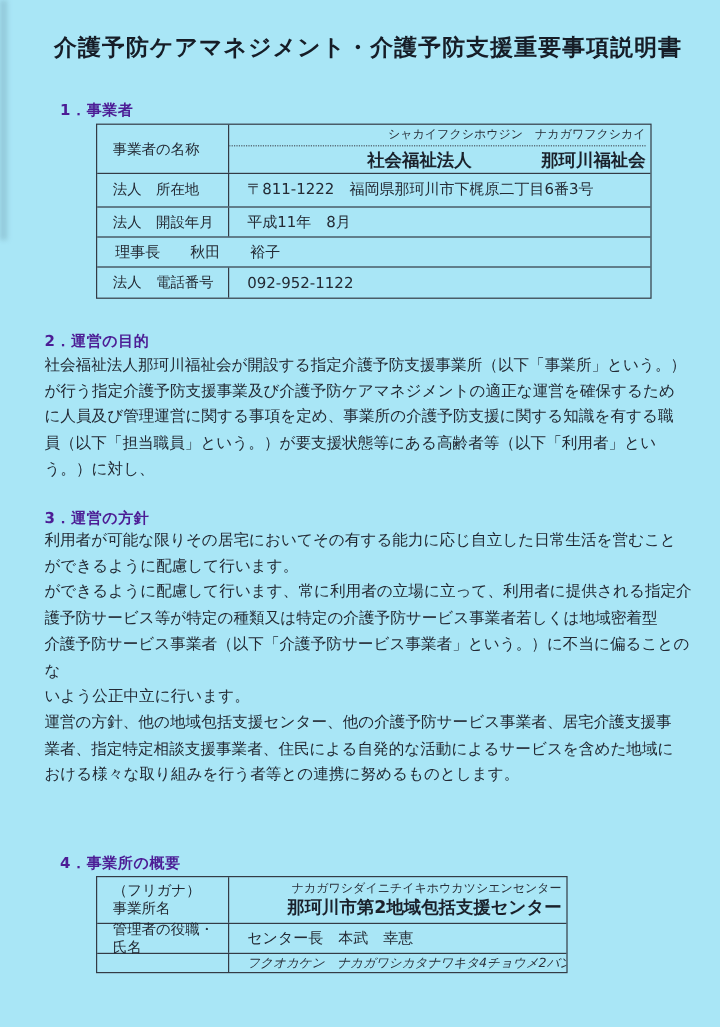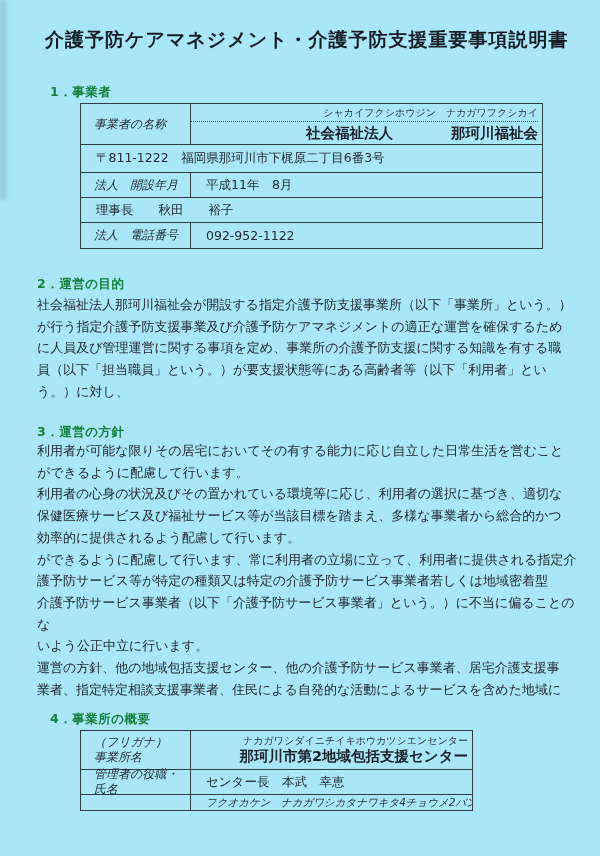--- a/index.html
+++ b/index.html
@@ -13,21 +13,21 @@
     content:"";position:absolute;left:0;top:0;width:6px;height:200px;
     background:rgba(90,125,145,.28);filter:blur(2px);pointer-events:none;
   }
   .doc-title{
     position:absolute;top:27px;left:45px;width:530px;
     font-size:19px;font-weight:bold;letter-spacing:1px;color:#161d27;
     white-space:nowrap;
     font-family:Liberation Mono, monospace;
   }
   .sec-heading{
-    position:absolute;font-size:12.5px;font-weight:bold;color:#15803d;
+    position:absolute;font-size:12.5px;font-weight:bold;color:#4c1d95;
     white-space:nowrap;letter-spacing:.5px;
   }
   #h1{top:84px;left:50px;}
   #h2{top:276px;left:37px;}
   #h3{top:424px;left:37px;}
   #h4{top:711px;left:50px;}
   .body-text{
     position:absolute;left:37px;width:540px;
     font-size:13px;line-height:21.7px;color:#232a34;
     overflow:hidden;
@@ -40,21 +40,21 @@
     border:1px solid #333b45;box-sizing:border-box;
   }
   #tbl1{top:103px;width:463px;}
   #tbl2{top:730px;width:393px;}
   .trow{display:flex;border-top:1px solid #333b45;box-sizing:border-box;}
   .trow:first-child{border-top:none;}
   .tlabel{
     width:110px;flex:0 0 110px;border-right:1px solid #333b45;
     box-sizing:border-box;padding:0 4px 0 13px;
     display:flex;flex-direction:column;justify-content:center;
-    font-size:12px;color:#242b35;line-height:15px;white-space:pre-line;font-style:italic;
+    font-size:12px;color:#242b35;line-height:15px;white-space:pre-line;
   }
   .tvalue{
     flex:1;box-sizing:border-box;padding:0 4px 0 15px;
     display:flex;flex-direction:column;justify-content:center;
     font-size:12.5px;color:#242b35;white-space:pre;overflow:hidden;
   }
   .furigana{font-size:10px;line-height:13px;color:#2a313b;white-space:pre;}
   .big-name{font-size:14.5px;font-weight:bold;color:#1a212b;white-space:pre;}
   .dotted-sep{border-top:1px dotted #4a5560;margin:2px 0 2px -15px;padding-left:15px;}
   .name-cell{justify-content:center;text-align:right;}
@@ -72,20 +72,21 @@
   <div id="tbl1" class="tbl">
     <div class="trow" style="height:40px;">
       <div class="tlabel">事業者の名称</div>
       <div class="tvalue name-cell">
         <div class="furigana">シャカイフクシホウジン　ナカガワフクシカイ</div>
         <div class="dotted-sep"></div>
         <div class="big-name">社会福祉法人　　　　那珂川福祉会</div>
       </div>
     </div>
     <div class="trow" style="height:28px;">
+      <div class="tlabel">法人　所在地</div>
       <div class="tvalue">〒811-1222　福岡県那珂川市下梶原二丁目6番3号</div>
     </div>
     <div class="trow" style="height:25px;">
       <div class="tlabel">法人　開設年月</div>
       <div class="tvalue">平成11年　8月</div>
     </div>
     <div class="trow" style="height:25px;">
       <div class="tvalue">理事長　　秋田　　裕子</div>
     </div>
     <div class="trow" style="height:26px;">
@@ -100,23 +101,20 @@
 が行う指定介護予防支援事業及び介護予防ケアマネジメントの適正な運営を確保するため
 に人員及び管理運営に関する事項を定め、事業所の介護予防支援に関する知識を有する職
 員（以下「担当職員」という。）が要支援状態等にある高齢者等（以下「利用者」という。）に対し、
 適切な指定介護予防支援及び介護予防ケアマネジメントを提供することを目的とします。</div>
   </div>
 
   <div id="h3" class="sec-heading">3．運営の方針</div>
   <div id="p3" class="body-text">
     <div class="para">利用者が可能な限りその居宅においてその有する能力に応じ自立した日常生活を営むこと
 ができるように配慮して行います。</div>
-    <div class="para">利用者の心身の状況及びその置かれている環境等に応じ、利用者の選択に基づき、適切な
-保健医療サービス及び福祉サービス等が当該目標を踏まえ、多様な事業者から総合的かつ
-効率的に提供されるよう配慮して行います。</div>
     <div class="para">ができるように配慮して行います、常に利用者の立場に立って、利用者に提供される指定介
 護予防サービス等が特定の種類又は特定の介護予防サービス事業者若しくは地域密着型
 介護予防サービス事業者（以下「介護予防サービス事業者」という。）に不当に偏ることのな
 いよう公正中立に行います。</div>
     <div class="para">運営の方針、他の地域包括支援センター、他の介護予防サービス事業者、居宅介護支援事
 業者、指定特定相談支援事業者、住民による自発的な活動によるサービスを含めた地域に
 おける様々な取り組みを行う者等との連携に努めるものとします。</div>
   </div>
 
   <div id="h4" class="sec-heading">4．事業所の概要</div>

